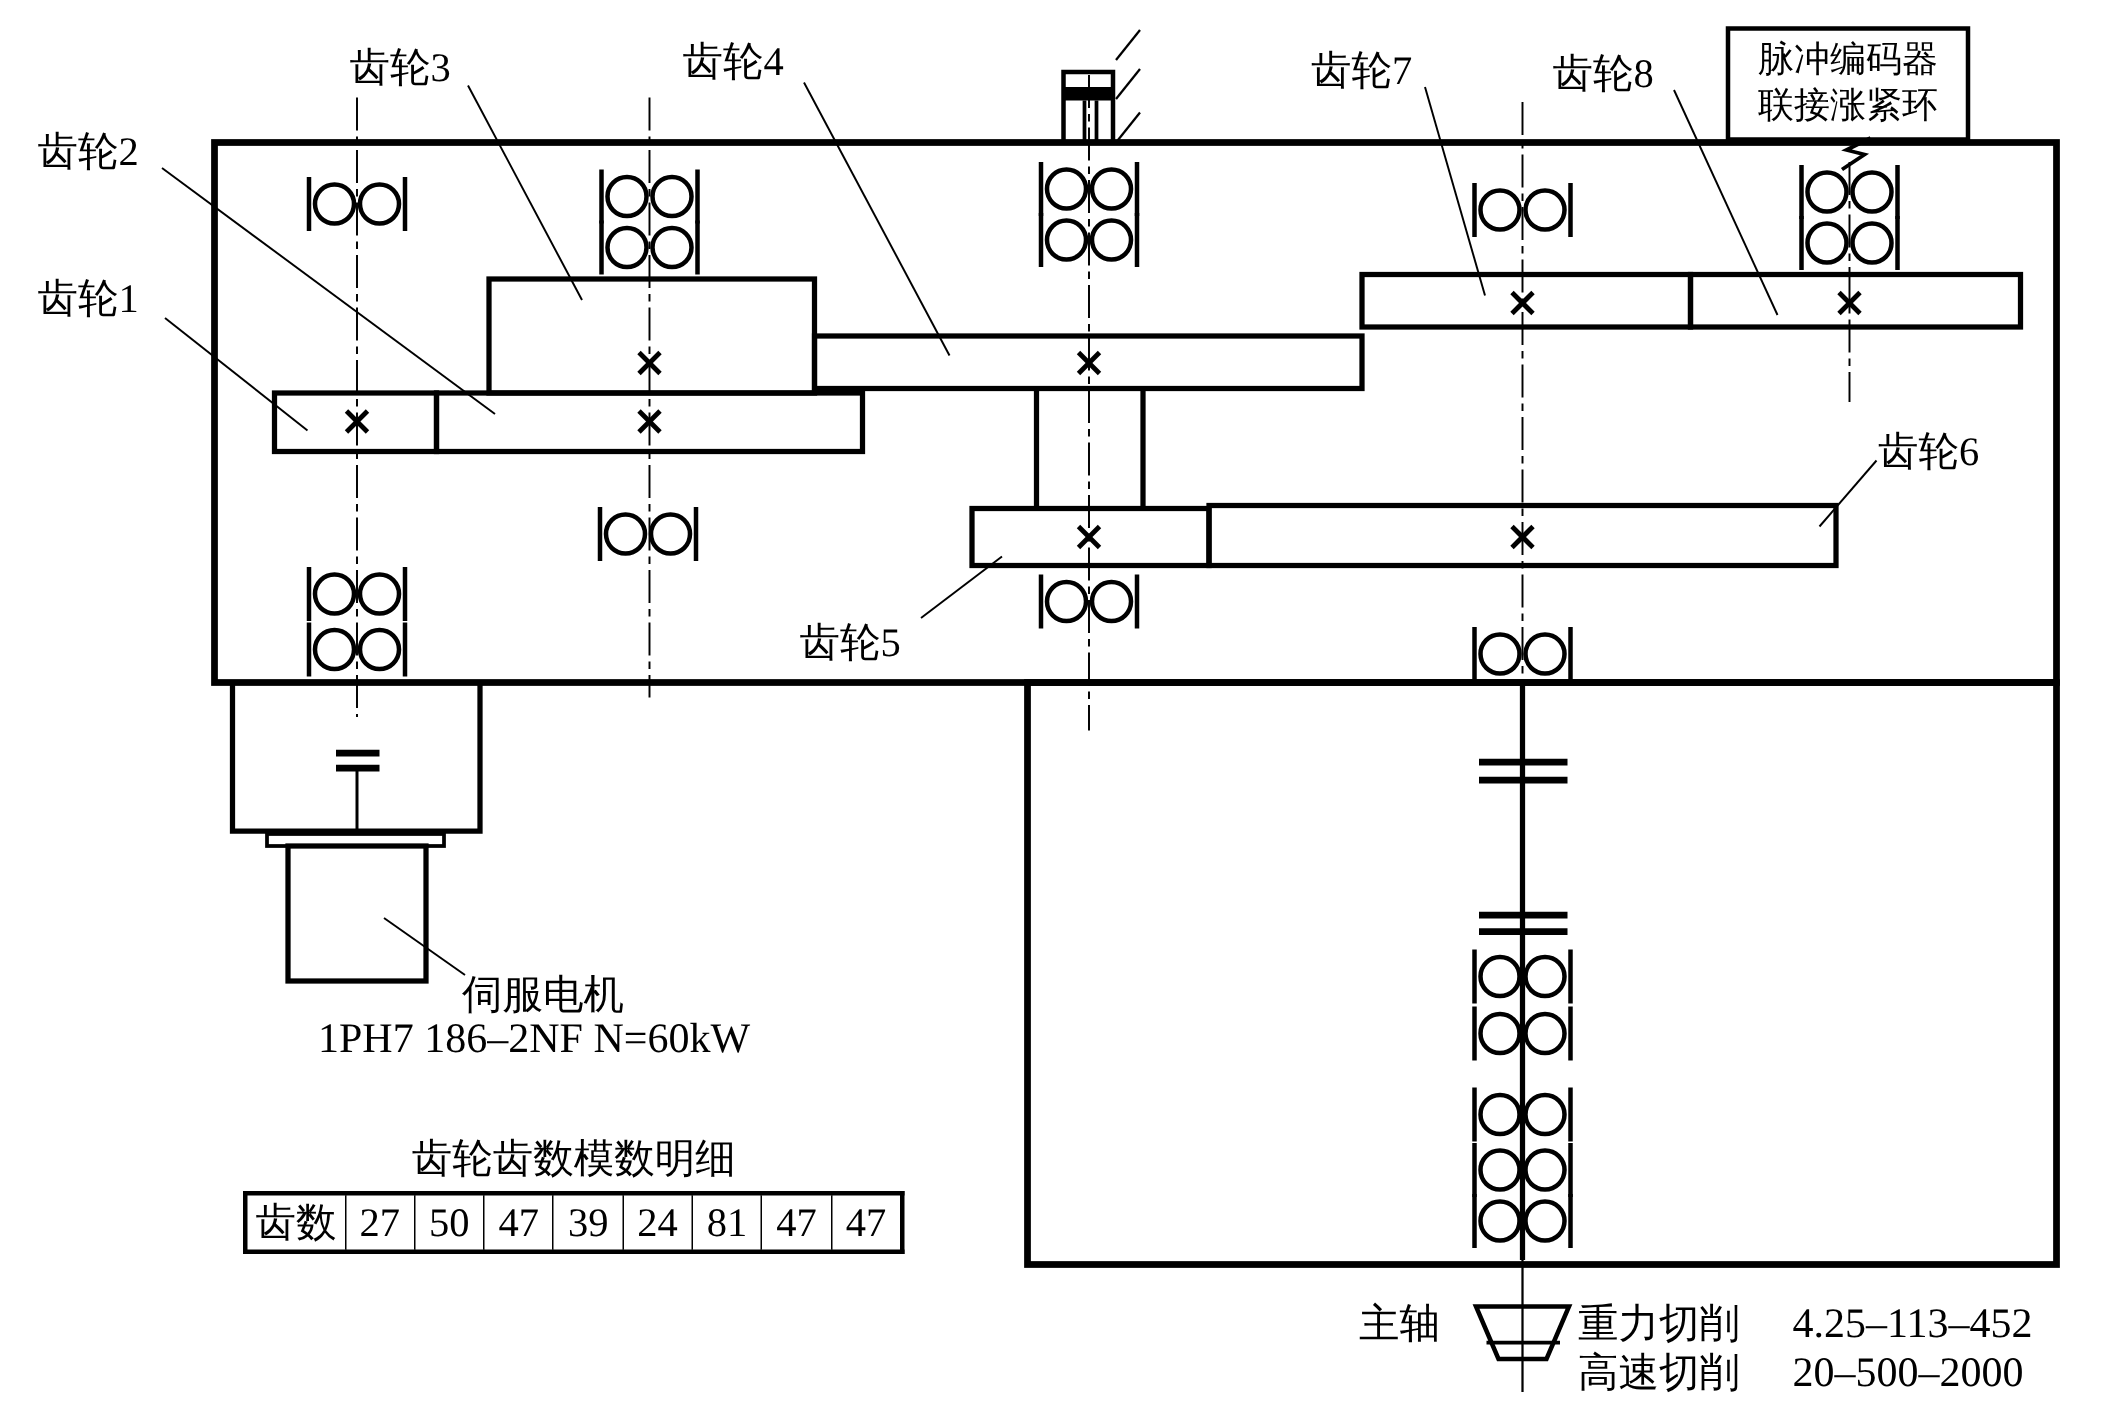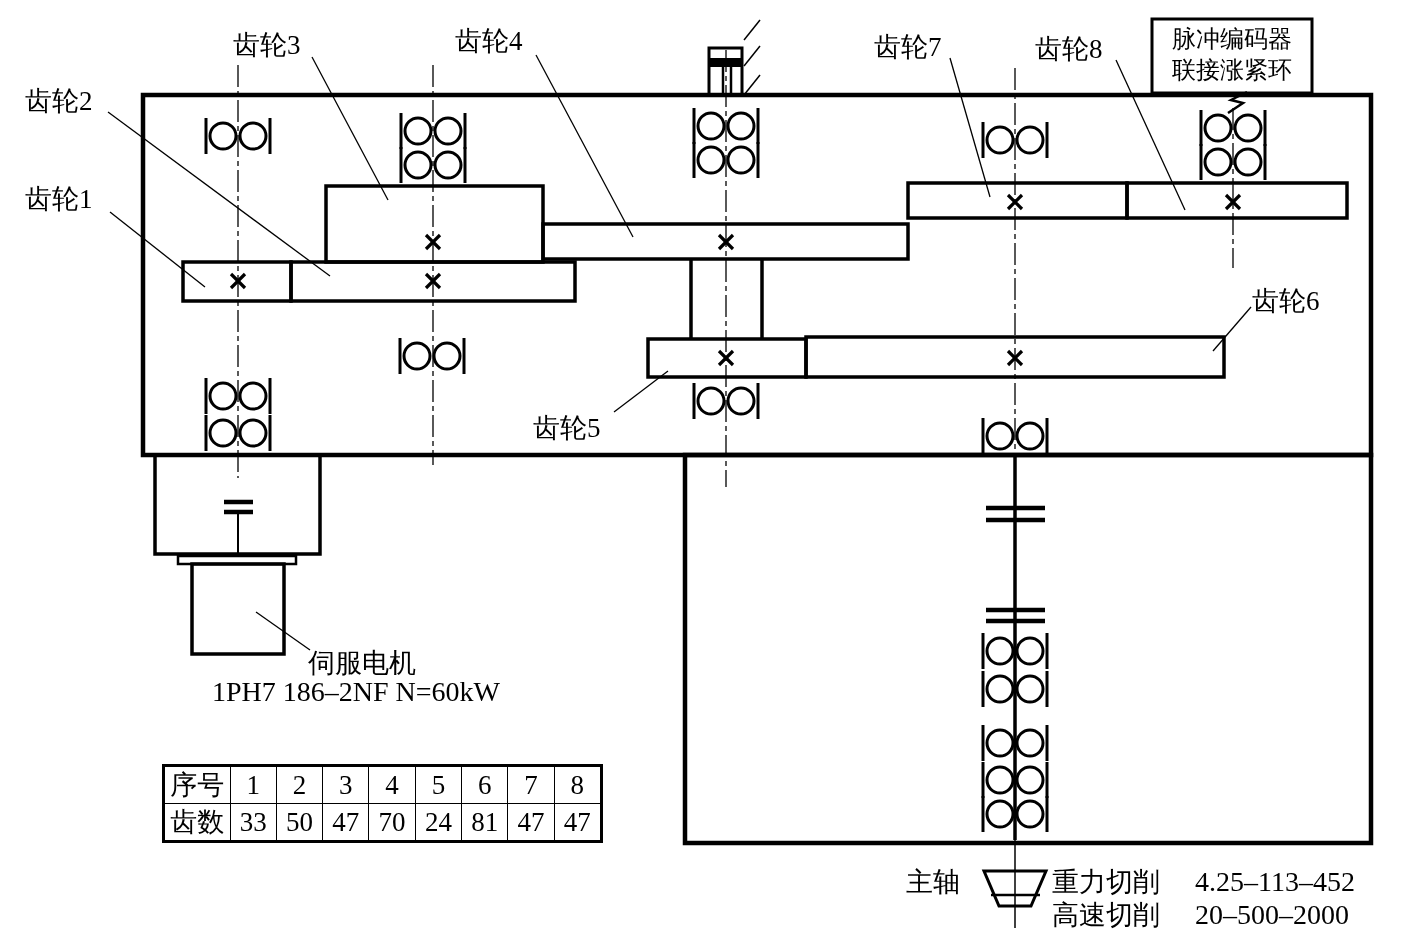--- a/index.html
+++ b/index.html
@@ -155,39 +155,29 @@
   <text class="cap" x="308" y="672">伺服电机</text>
   <text class="num" x="212" y="701">1PH7  186–2NF  N=60kW</text>
   <text class="cap" x="906" y="891">主轴</text>
   <text class="cap" x="1052" y="891">重力切削</text>
   <text class="num" x="1195" y="891">4.25–113–452</text>
   <text class="cap" x="1052" y="924">高速切削</text>
   <text class="num" x="1195" y="924">20–500–2000</text>
 </svg>
 
 <div id="spec-table-wrap">
+  <div id="spec-title">齿轮齿数模数明细</div>
   <table class="spec">
     <tbody>
-          <tr>
-      <td class="hdr">序号</td>
-      <td class="c">1</td>
-      <td class="c">2</td>
-      <td class="c">3</td>
-      <td class="c">4</td>
-      <td class="c">5</td>
-      <td class="c">6</td>
-      <td class="c">7</td>
-      <td class="c">8</td>
-    </tr>
     <tr>
       <td class="hdr">齿数</td>
-      <td class="c">33</td>
+      <td class="c">27</td>
       <td class="c">50</td>
       <td class="c">47</td>
-      <td class="c">70</td>
+      <td class="c">39</td>
       <td class="c">24</td>
       <td class="c">81</td>
       <td class="c">47</td>
       <td class="c">47</td>
     </tr>
   </tbody>
       </table>
 </div>
 </div>
 

